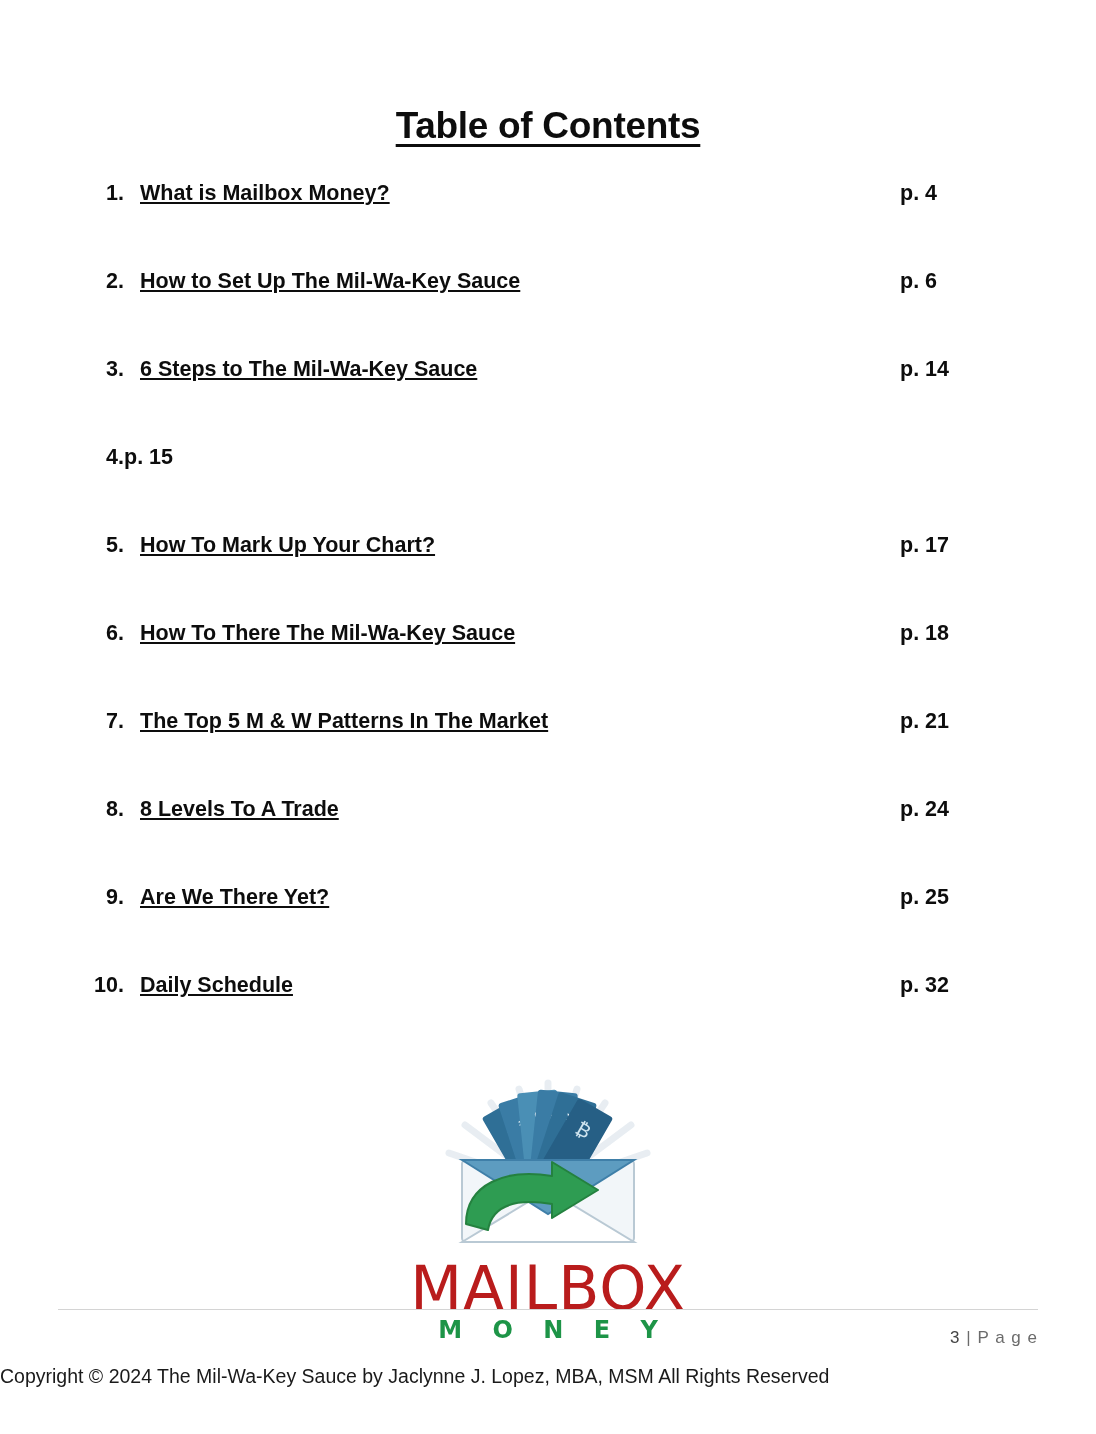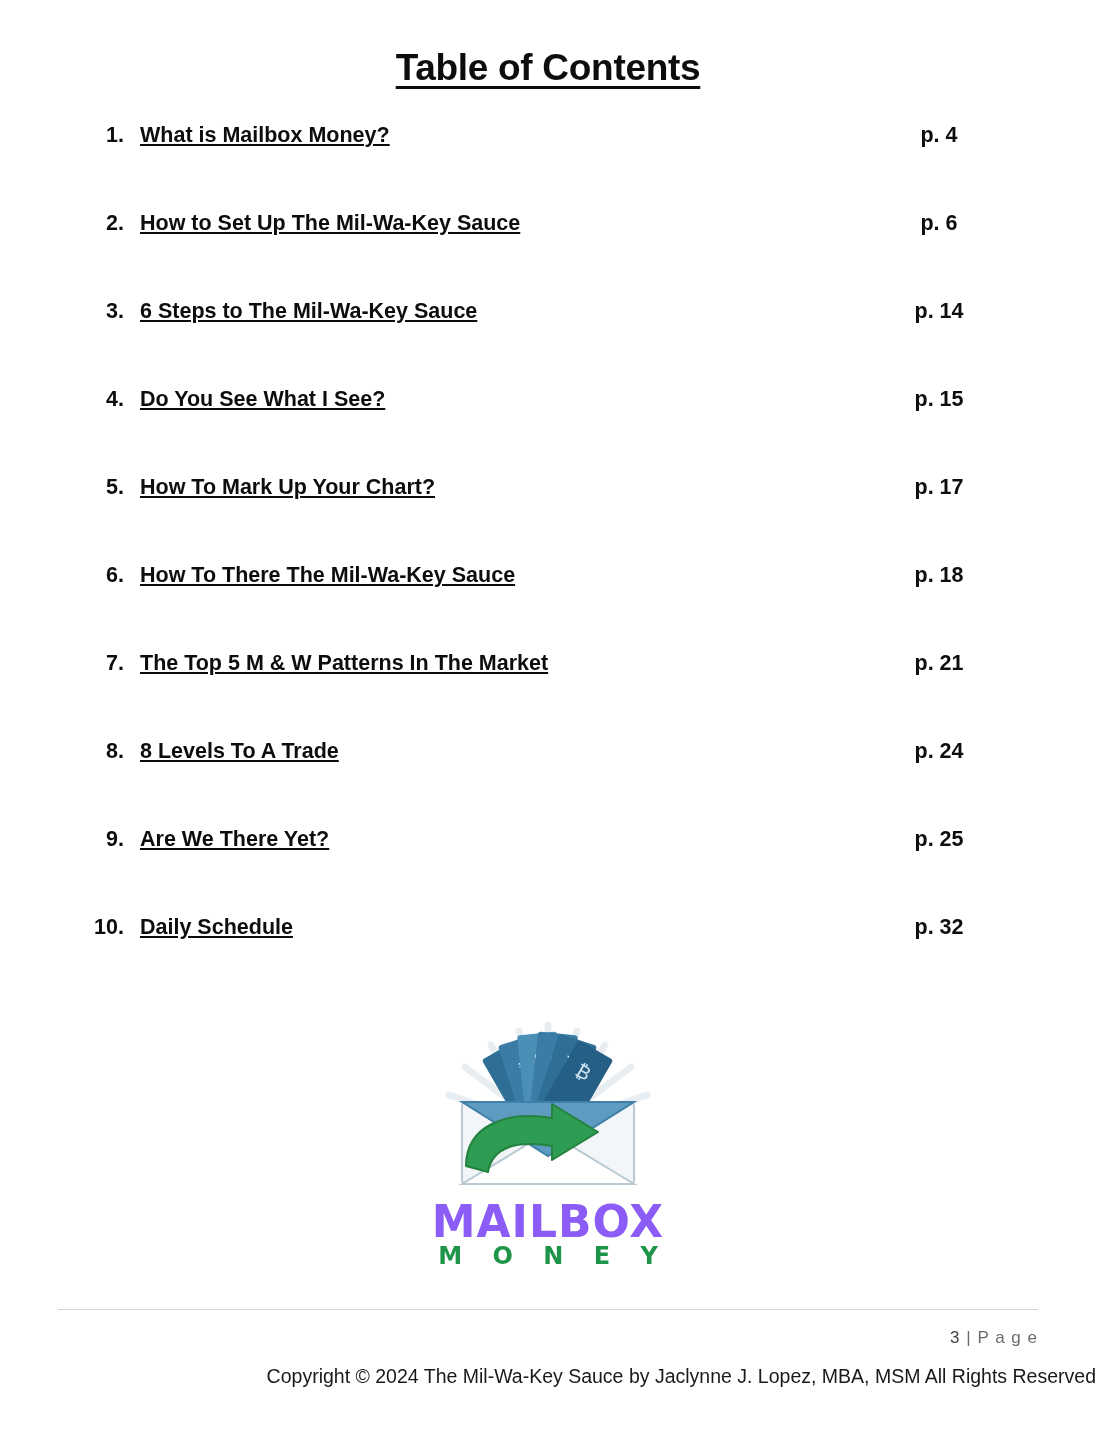--- a/index.html
+++ b/index.html
@@ -22,21 +22,21 @@
     box-sizing: border-box;
   }
 
   
   .doc-title {
     text-align: center;
     font-size: 37px;
     font-weight: bold;
     letter-spacing: -0.3px;
     margin: 0;
-    padding-top: 47px;
+    padding-top: 105px;
     text-decoration: underline;
     text-underline-offset: 6px;
     text-decoration-thickness: 3px;
     color: #0d0d0d;
   }
 
   
   .toc {
     margin: 0;
     padding: 0;
@@ -64,21 +64,21 @@
     color: #0d0d0d;
     padding-left: 16px;
     white-space: nowrap;
     text-decoration: underline;
   }
   .toc-page {
     flex: 0 0 auto;
     font-size: 21.5px;
     font-weight: bold;
     color: #0d0d0d;
-    text-align: center;
+    text-align: left;
     min-width: 78px;
   }
 
   
   .logo-wrap {
     margin-top: 16px;
     display: flex;
     flex-direction: column;
     align-items: center;
   }
@@ -115,24 +115,24 @@
   .arrow {
     position: absolute;
     left: 50%;
     bottom: 22px;
     transform: translateX(-50%);
     width: 200px;
     height: 80px;
   }
   .logo-text {
     font-family: "DejaVu Sans", sans-serif;
-    font-weight: bold;
-    font-size: 44px;
+    font-weight: normal;
+    font-size: 60px;
     letter-spacing: 1px;
-    color: #8b5cf6;
+    color: #b91c1c;
     line-height: 1;
     margin-top: -4px;
   }
   .logo-sub {
     font-family: "DejaVu Sans", sans-serif;
     font-weight: bold;
     font-size: 24px;
     letter-spacing: 11px;
     color: #1d9447;
     line-height: 1;
@@ -158,21 +158,21 @@
     letter-spacing: 1px;
   }
   .page-number .pn-bold {
     color: #444444;
   }
   .copyright {
     position: absolute;
     left: 0;
     right: 0;
     bottom: 46px;
-    text-align: right;
+    text-align: left;
     font-size: 19.5px;
     color: #1a1a1a;
   }
 </style>
 </head>
 <body>
 
 <div class="page">
 
   <h1 class="doc-title">Table of Contents</h1>
@@ -192,21 +192,20 @@
     </li>
 
     <li class="toc-row">
       <span class="toc-num">3.</span>
       <span class="toc-label">6 Steps to The Mil-Wa-Key Sauce</span>
       <span class="toc-page">p. 14</span>
     </li>
 
     <li class="toc-row">
       <span class="toc-num">4.</span>
-      <span class="toc-label">Do You See What I See?</span>
       <span class="toc-page">p. 15</span>
     </li>
 
     <li class="toc-row">
       <span class="toc-num">5.</span>
       <span class="toc-label">How To Mark Up Your Chart?</span>
       <span class="toc-page">p. 17</span>
     </li>
 
     <li class="toc-row">

